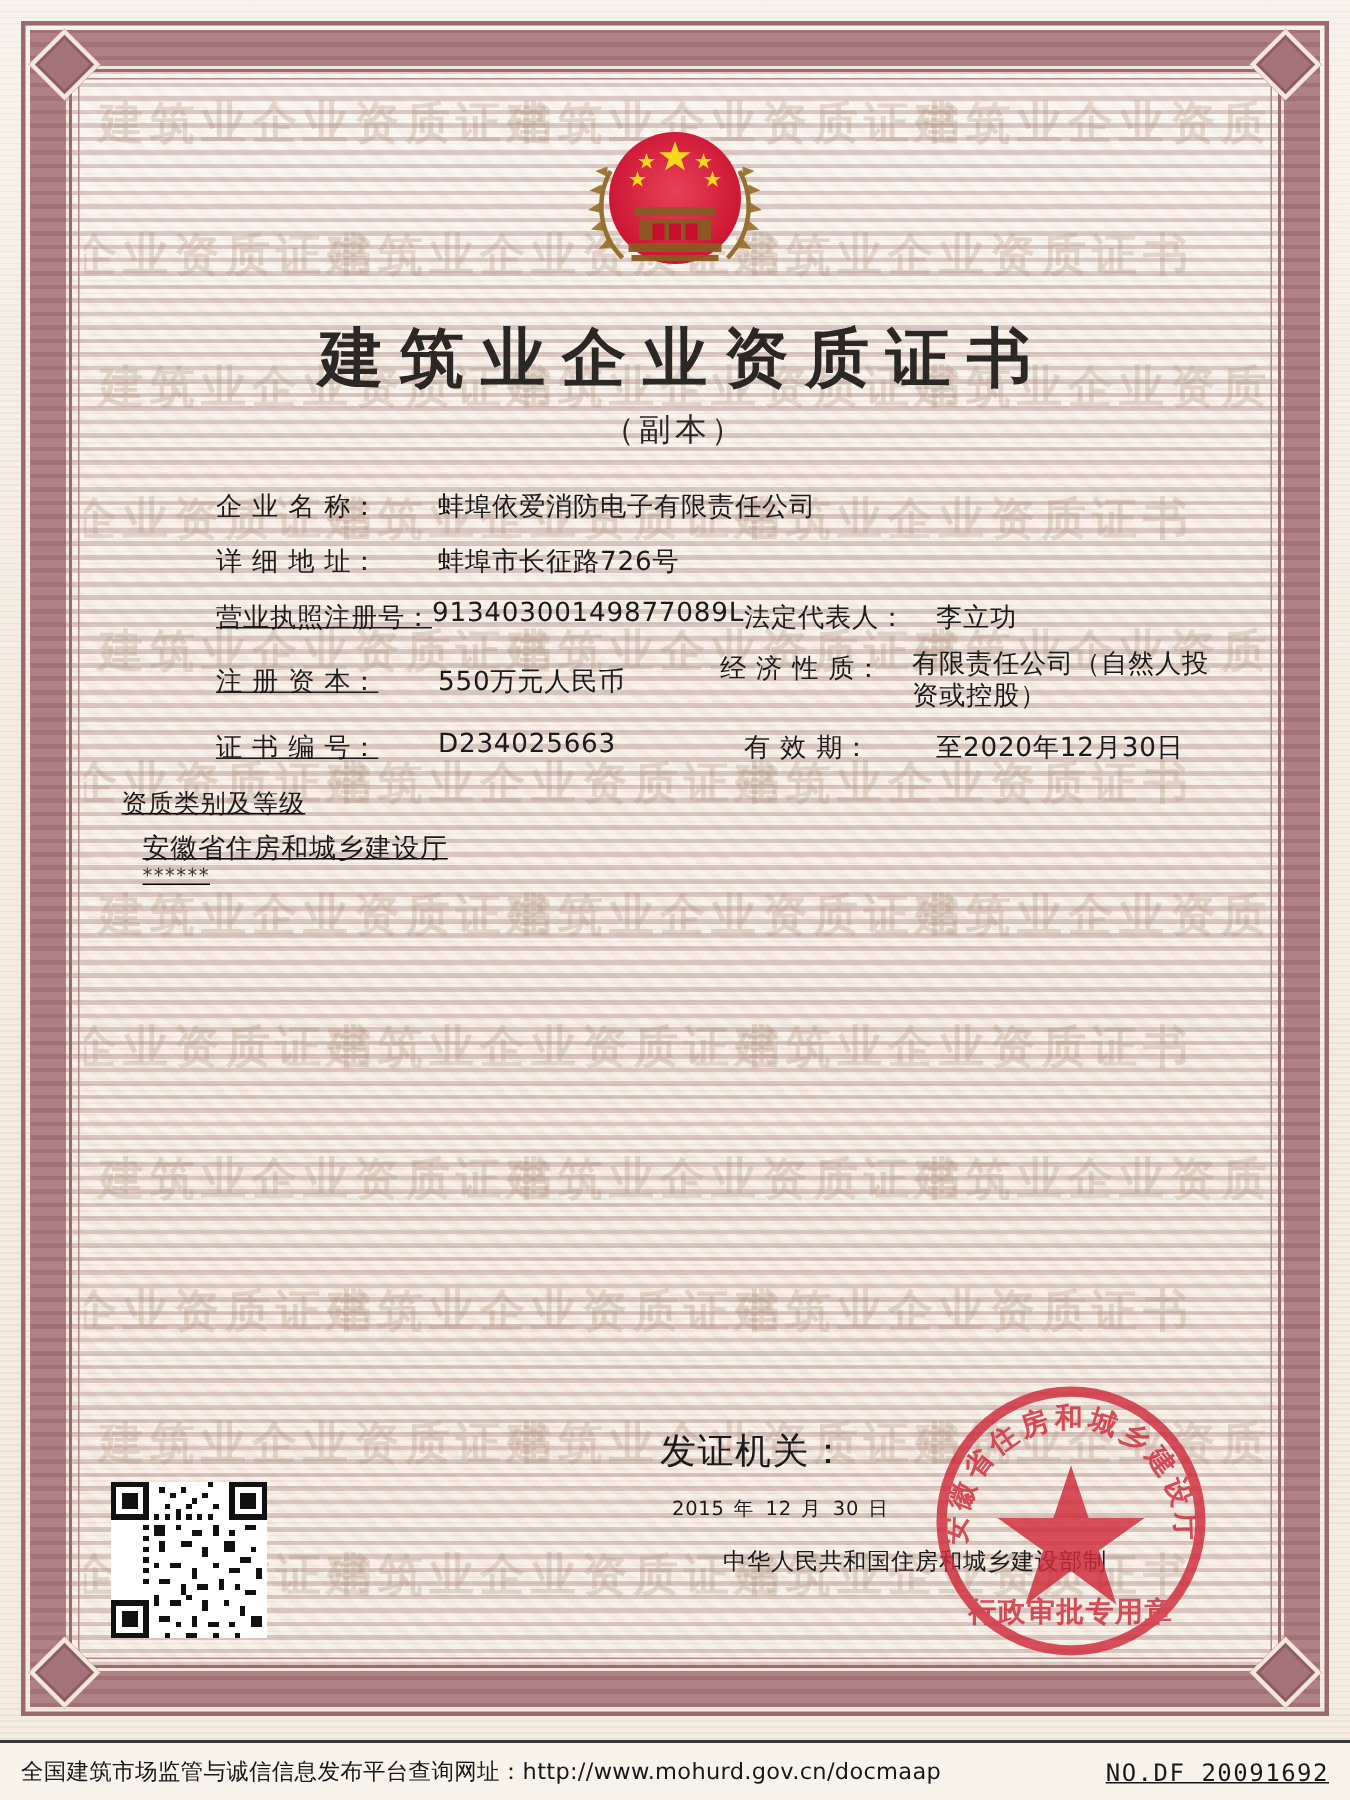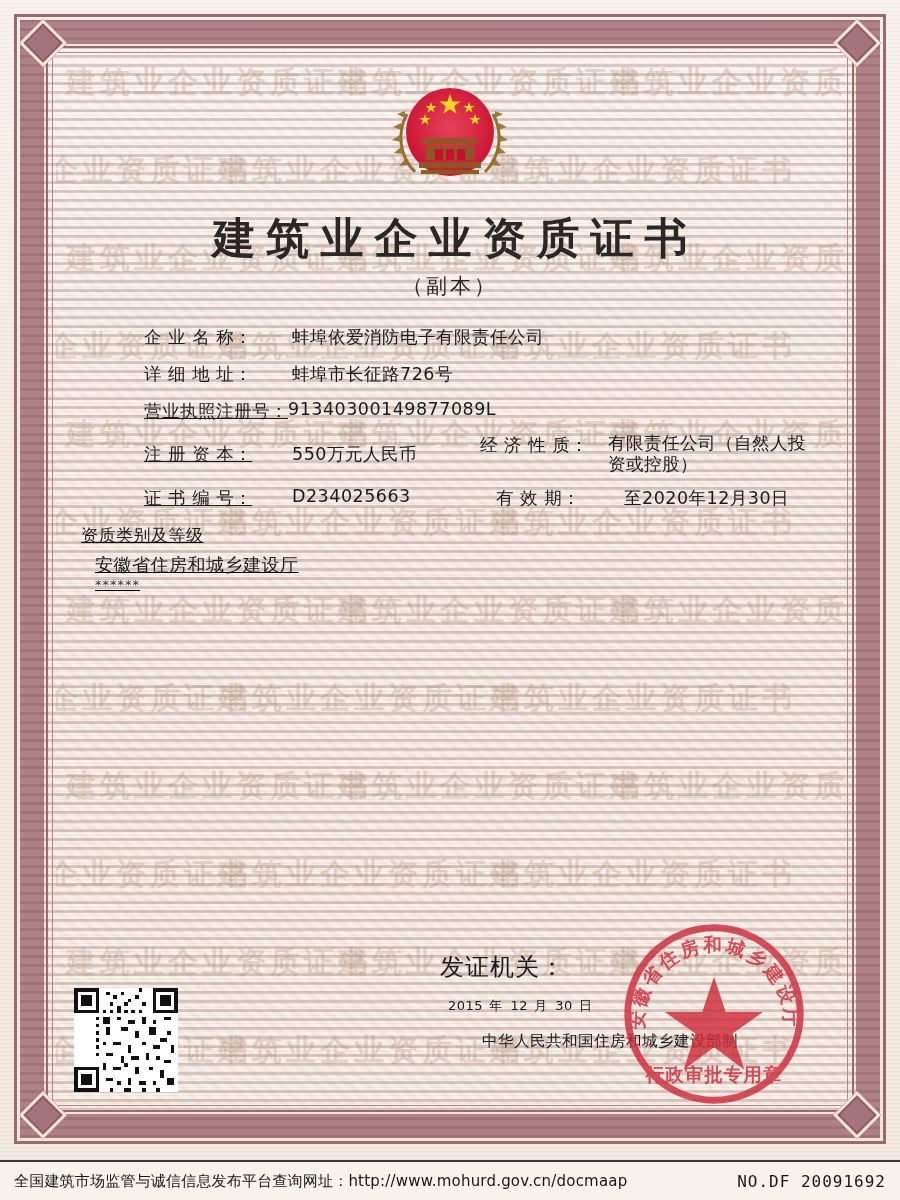--- a/index.html
+++ b/index.html
@@ -256,20 +256,21 @@
   .footer-left {
     font-size: 15px;
     color: #16181a;
     letter-spacing: 0.2px;
   }
   .footer-right {
     font-size: 16px;
     color: #16181a;
     font-family: "DejaVu Sans Mono", monospace;
     letter-spacing: 1px;
+    text-decoration: underline;
   }
 </style>
 </head>
 <body>
 
 <div id="cert">
 
   <div class="frame-outer"></div>
   <div class="ornament"></div>
   <div class="frame-inner"></div>
@@ -381,20 +382,24 @@
 
     <div class="row">
       <div class="lbl" style="width:148px;">详 细 地 址：</div>
       <div class="val">蚌埠市长征路726号</div>
     </div>
 
     <div class="row">
       <div class="col-left">
         <div class="lbl">营业执照注册号：</div>
         <div class="val">91340300149877089L</div>
+      </div>
+      <div class="col-right">
+        <div class="lbl">法定代表人：</div>
+        <div class="val">李立功</div>
       </div>
     </div>
 
     <div class="row">
       <div class="col-left">
         <div class="lbl">注 册 资 本：</div>
         <div class="val">550万元人民币</div>
       </div>
       <div class="col-right">
         <div class="lbl">经 济 性 质：</div>

